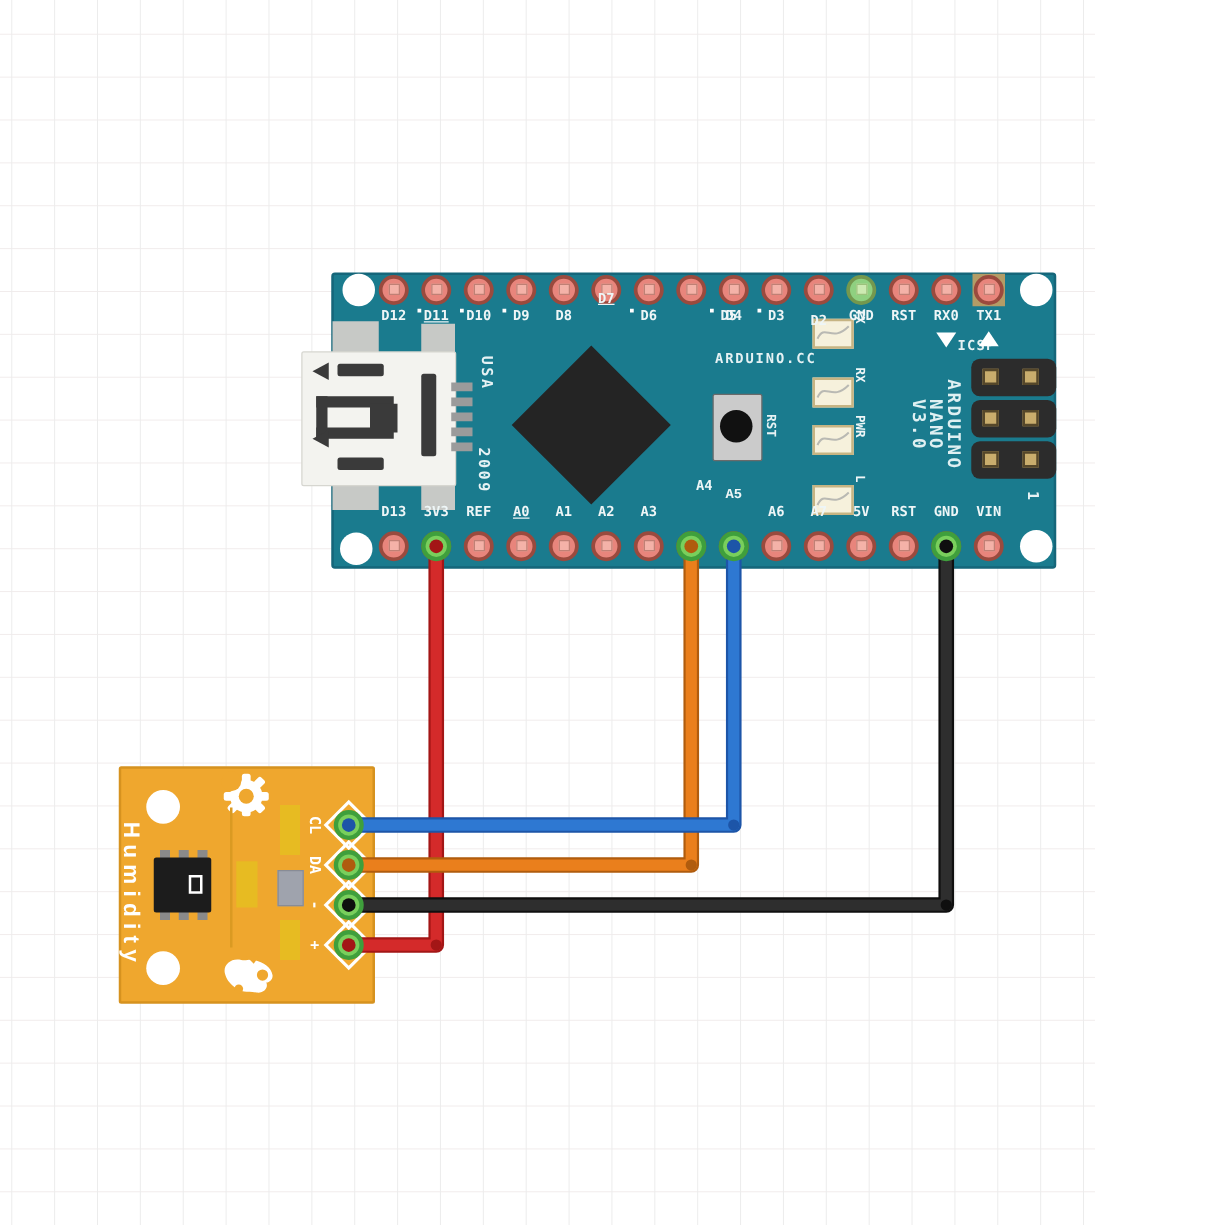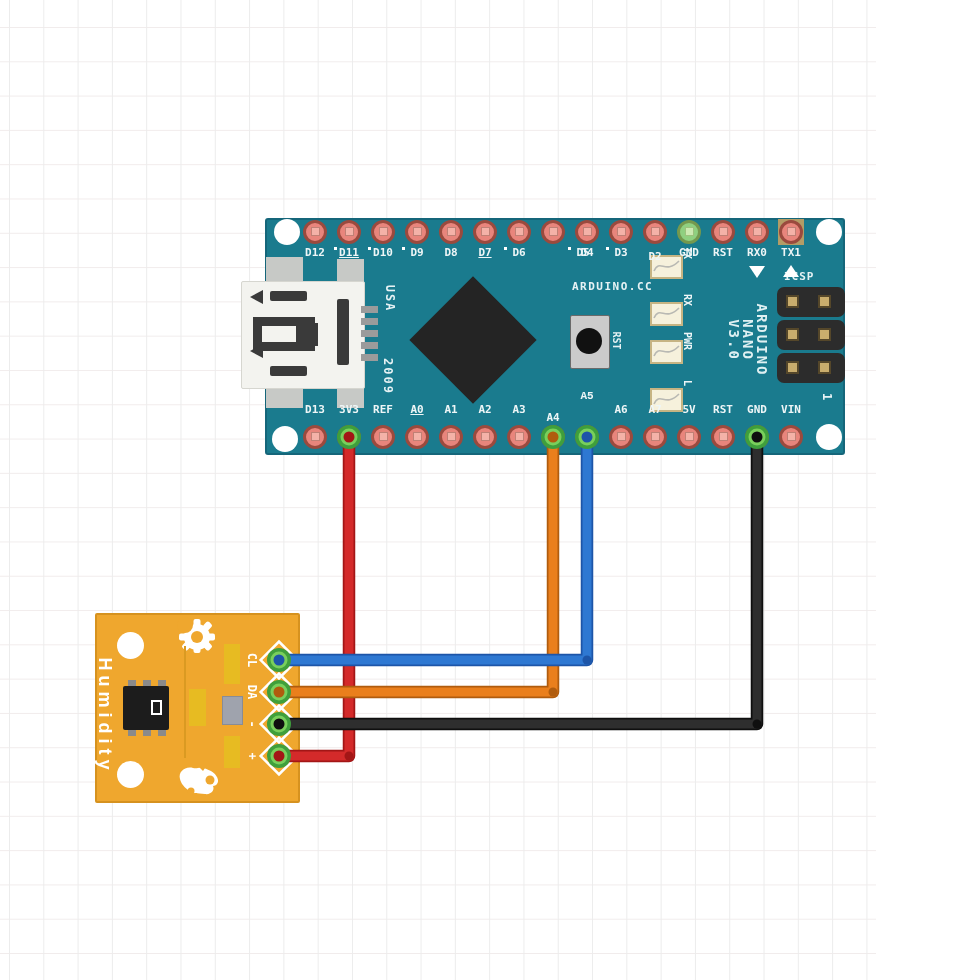--- a/index.html
+++ b/index.html
@@ -59,21 +59,21 @@
           <i></i>
         </div>
         <div class="plab" style="position: absolute; left: 400px; top: 246px;">D9<b class="pwmdot"></b></div>
         <div class="pad" style="position: absolute; left: 439px; top: 220px;">
           <i></i>
         </div>
         <div class="plab" style="position: absolute; left: 434px; top: 246px;">D8</div>
         <div class="pad" style="position: absolute; left: 473px; top: 220px;">
           <i></i>
         </div>
-        <div class="plab" style="position: absolute; left: 468px; top: 246px; text-decoration: underline;">D7</div>
+        <div class="plab" style="position: absolute; left: 468px; top: 232px; text-decoration: underline;">D7</div>
         <div class="pad" style="position: absolute; left: 507px; top: 220px;">
           <i></i>
         </div>
         <div class="plab" style="position: absolute; left: 502px; top: 246px;">D6<b class="pwmdot"></b></div>
         <div class="pad" style="position: absolute; left: 541px; top: 220px;">
           <i></i>
         </div>
         <div class="plab" style="position: absolute; left: 566px; top: 246px;">D5<b class="pwmdot"></b></div>
         <div class="pad" style="position: absolute; left: 575px; top: 220px;">
           <i></i>
@@ -130,21 +130,21 @@
           <i></i>
         </div>
         <div class="plab" style="position: absolute; left: 468px; top: 403px;">A2</div>
         <div class="pad" style="position: absolute; left: 507px; top: 425px;">
           <i></i>
         </div>
         <div class="plab" style="position: absolute; left: 502px; top: 403px;">A3</div>
         <div class="pad" style="position: absolute; left: 541px; top: 425px;">
           <i></i>
         </div>
-        <div class="plab" style="position: absolute; left: 536px; top: 411px;">A4</div>
+        <div class="plab" style="position: absolute; left: 536px; top: 382px; text-align: right;">A4</div>
         <div class="pad" style="position: absolute; left: 575px; top: 425px;">
           <i></i>
         </div>
         <div class="plab" style="position: absolute; left: 570px; top: 390px; font-family: Liberation Mono, monospace;">A5</div>
         <div class="pad" style="position: absolute; left: 609px; top: 425px;">
           <i></i>
         </div>
         <div class="plab" style="position: absolute; left: 604px; top: 403px;">A6</div>
         <div class="pad" style="position: absolute; left: 643px; top: 425px;">
           <i></i>
@@ -218,21 +218,21 @@
         <div class="rlab" style="position: absolute; left: 666px; top: 393px;">L</div>
       </div>
 
     <div class="abs rot90" style="left:697px;top:318px;width:100px;height:44px;font:bold 14px 'DejaVu Sans Mono',monospace;line-height:14px;color:#dff0f2;letter-spacing:2px;text-align:center;white-space:pre-line;z-index:2;">ARDUINO
 NANO
 V3.0</div>
 
     <div class="abs" style="left:749px;top:266px;width:0;height:0;border-left:8px solid transparent;border-right:8px solid transparent;border-top:12px solid #fff;z-index:3;"></div>
     <div class="abs" style="left:783px;top:265px;width:0;height:0;border-left:8px solid transparent;border-right:8px solid transparent;border-bottom:12px solid #fff;z-index:3;"></div>
 
-    <div class="abs" style="left:784px;top:270px;font:bold 11px 'DejaVu Sans Mono',monospace;color:#e6f2f4;letter-spacing:1px;z-index:2;">ICSP</div>
+    <div class="abs" style="left:766px;top:270px;font:bold 11px 'DejaVu Sans Mono',monospace;color:#e6f2f4;letter-spacing:1px;z-index:2;">ICSP</div>
     <div id="icsp">
         <div style="position: absolute; left: 777px; top: 287px; width: 68px; height: 30px; background: rgb(44, 44, 44); border-radius: 7px; z-index: 2;"></div>
         <div class="ipin" style="position: absolute; left: 786px; top: 295px;"></div>
         <div class="ipin" style="position: absolute; left: 818px; top: 295px;"></div>
         <div style="position: absolute; left: 777px; top: 320px; width: 68px; height: 30px; background: rgb(44, 44, 44); border-radius: 7px; z-index: 2;"></div>
         <div class="ipin" style="position: absolute; left: 786px; top: 328px;"></div>
         <div class="ipin" style="position: absolute; left: 818px; top: 328px;"></div>
         <div style="position: absolute; left: 777px; top: 353px; width: 68px; height: 30px; background: rgb(44, 44, 44); border-radius: 7px; z-index: 2;"></div>
         <div class="ipin" style="position: absolute; left: 786px; top: 361px;"></div>
         <div class="ipin" style="position: absolute; left: 818px; top: 361px;"></div>

